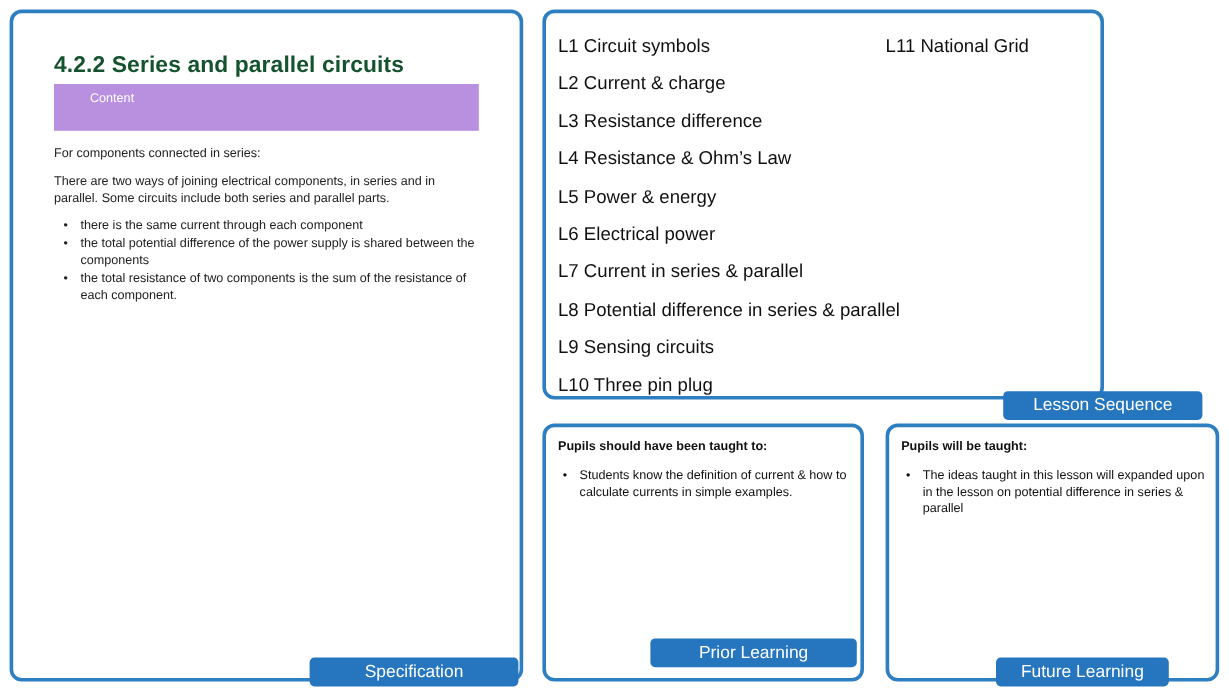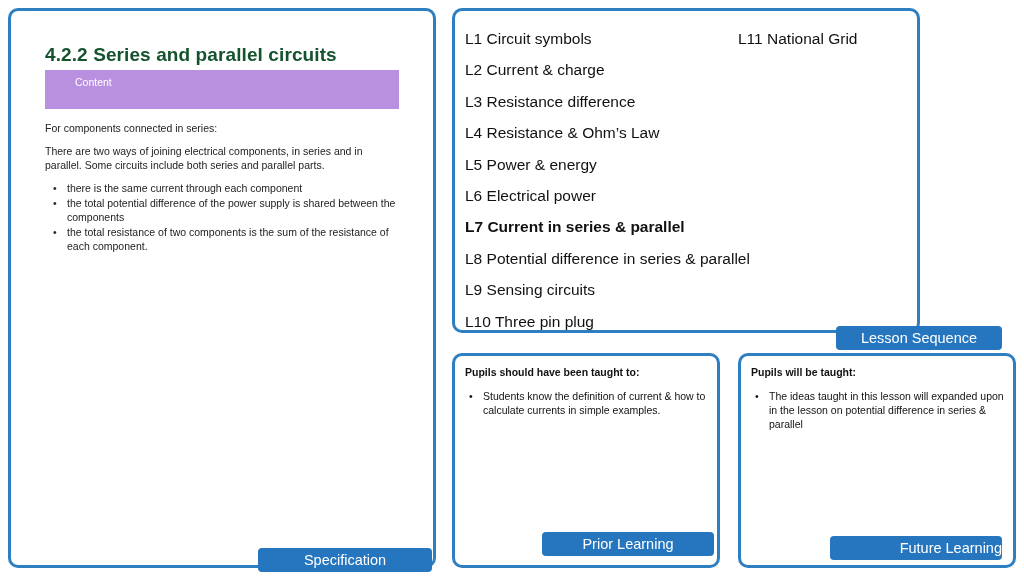--- a/index.html
+++ b/index.html
@@ -99,21 +99,21 @@
     top: 12px;
     width: 544px;
   }
   .lesson-item {
     font-size: 15.5px;
     color: #111111;
     line-height: 31.4px;
     white-space: nowrap;
   }
   .lesson-item.bold {
-    font-weight: bold;
+    font-weight: normal;
   }
   #lesson-l11 {
     position: absolute;
     left: 283px;
     top: 12px;
     font-size: 15.5px;
     color: #111111;
     line-height: 31.4px;
     white-space: nowrap;
   }
@@ -190,25 +190,24 @@
   }
   #tab-prior {
     left: 542px;
     top: 532px;
     width: 172px;
     height: 24px;
     line-height: 24px;
   }
   #tab-future {
     left: 830px;
-    top: 536px;
-    width: 172px;
-    height: 24px;
-    line-height: 24px;
-    text-align: right;
+    top: 548px;
+    width: 144px;
+    height: 24px;
+    line-height: 24px;
   }
 </style>
 </head>
 <body>
 
 <div class="panel" id="spec-panel">
   <div id="spec-title">4.2.2 Series and parallel circuits</div>
 
   <div id="content-bar">
     <div id="content-bar-label">Content</div>

